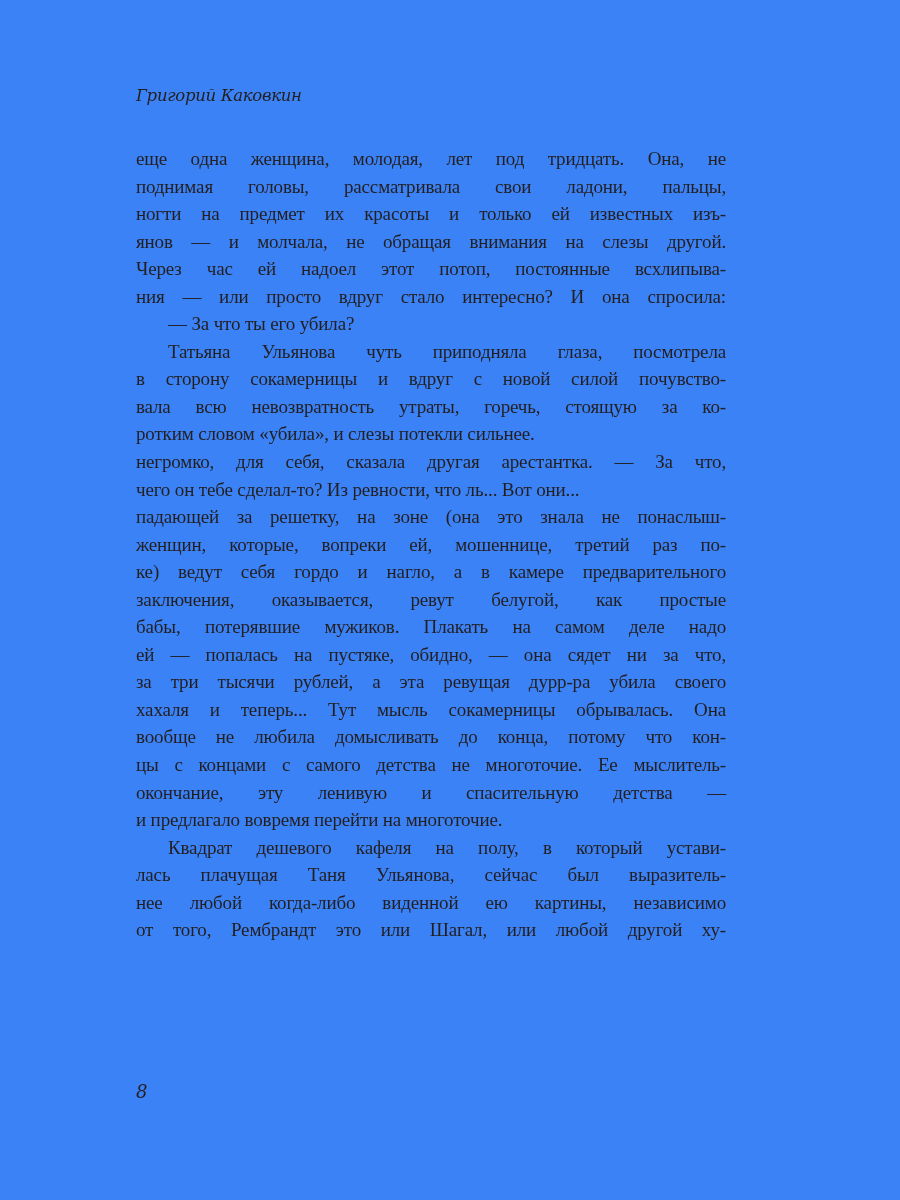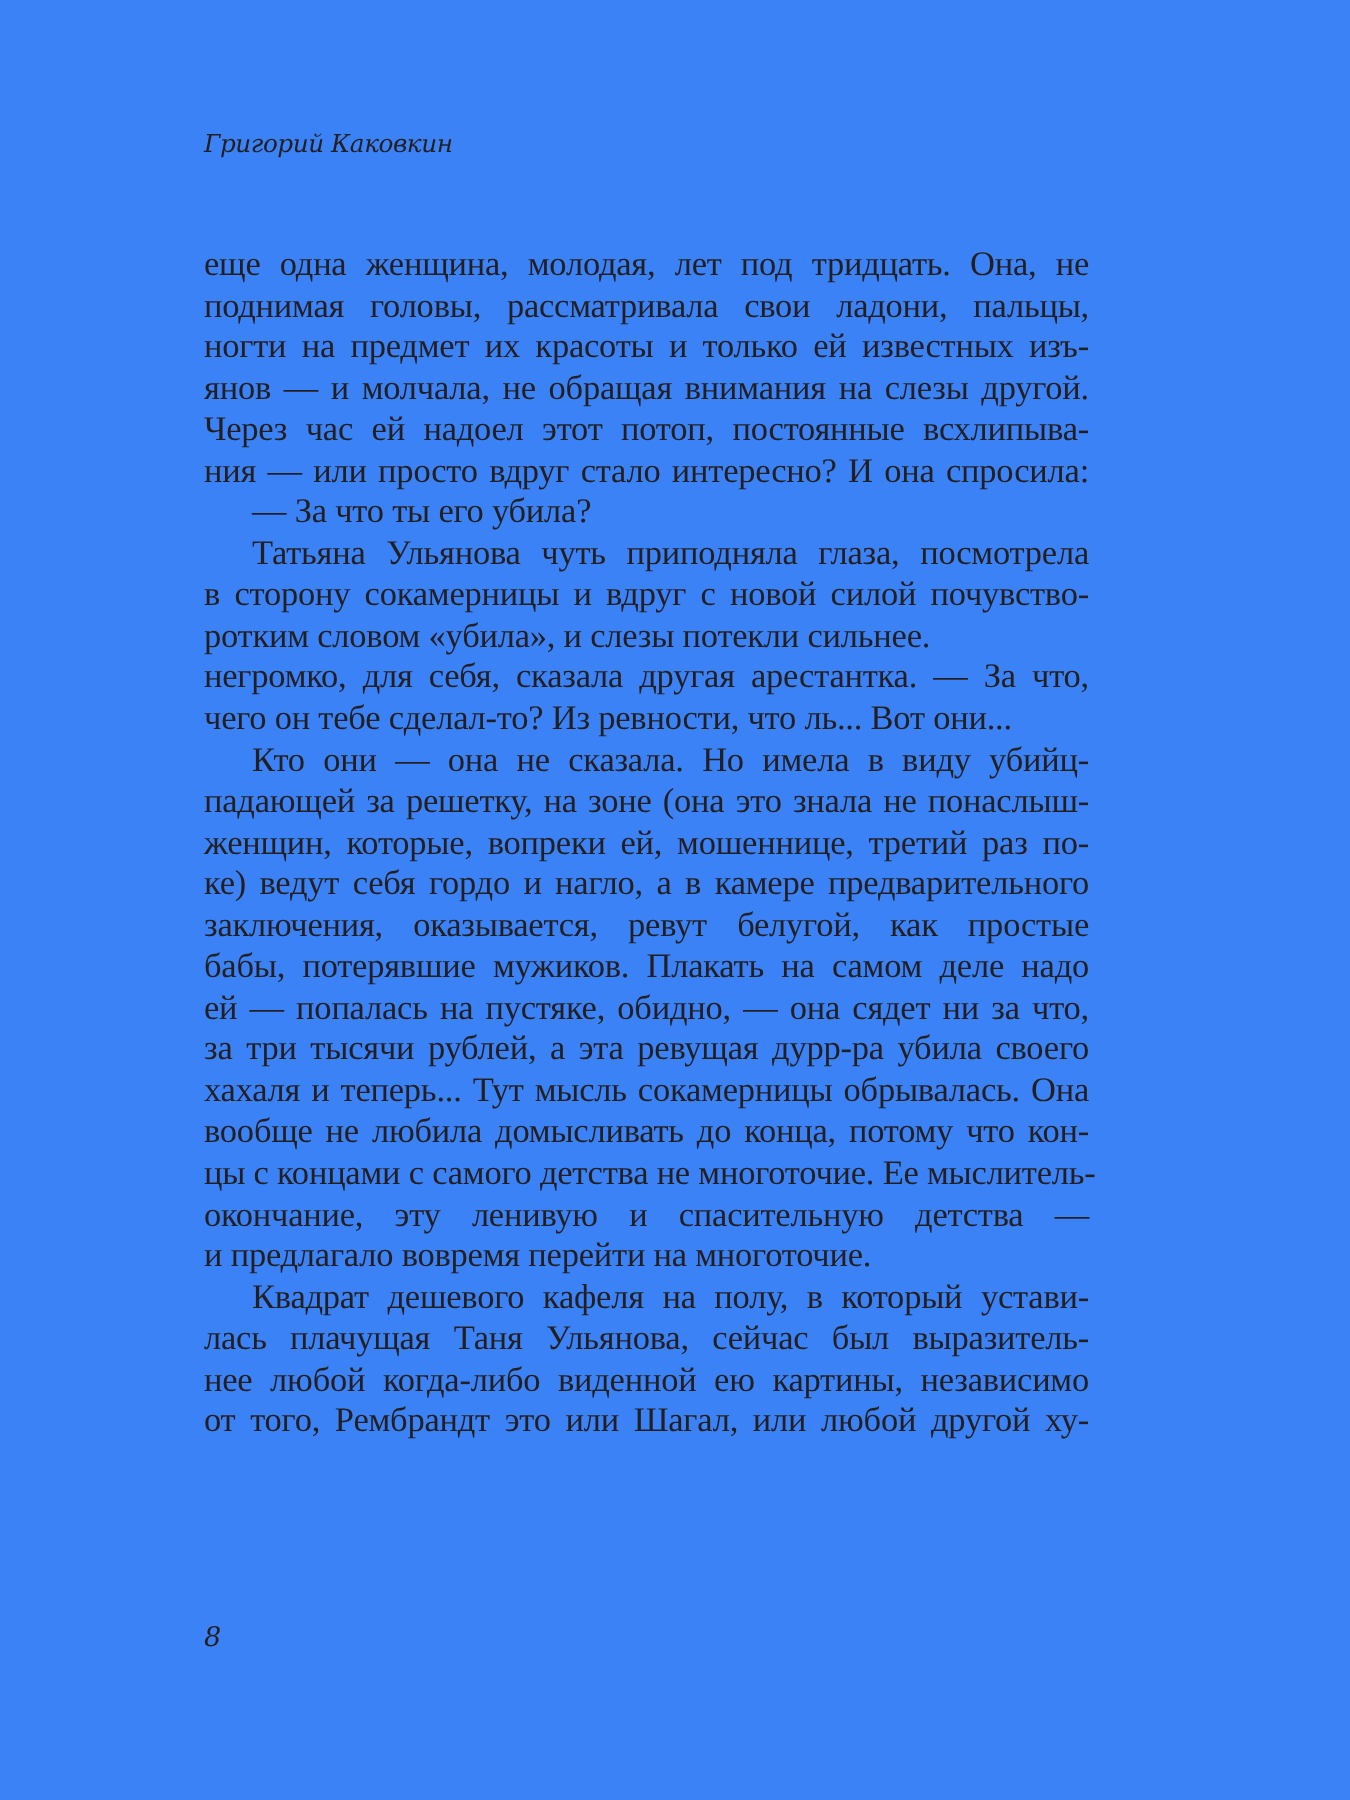--- a/index.html
+++ b/index.html
@@ -28,24 +28,24 @@
       top: 86px;
       font-family: "DejaVu Serif", serif;
       font-style: italic;
       font-size: 16.5px;
       letter-spacing: -0.3px;
       color: #231f20;
     }
     .text-block {
       position: absolute;
       left: 136px;
-      top: 162px;
+      top: 145px;
       width: 590px;
       font-family: "Liberation Serif", serif;
-      font-size: 23px;
+      font-size: 19px;
       color: #231f20;
     }
     .line {
       display: block;
       height: 27.55px;
       line-height: 27.55px;
       white-space: nowrap;
       text-align: justify;
       text-align-last: justify;
       letter-spacing: -0.15px;
@@ -75,24 +75,24 @@
   <div class="text-block" id="text-block">
       <span class="line">еще одна женщина, молодая, лет под тридцать. Она, не</span>
       <span class="line">поднимая головы, рассматривала свои ладони, пальцы,</span>
       <span class="line">ногти на предмет их красоты и только ей известных изъ-</span>
       <span class="line">янов — и молчала, не обращая внимания на слезы другой.</span>
       <span class="line">Через час ей надоел этот потоп, постоянные всхлипыва-</span>
       <span class="line">ния — или просто вдруг стало интересно? И она спросила:</span>
       <span class="line indent last">— За что ты его убила?</span>
       <span class="line indent">Татьяна Ульянова чуть приподняла глаза, посмотрела</span>
       <span class="line">в сторону сокамерницы и вдруг с новой силой почувство-</span>
+      <span class="line">вала всю невозвратность утраты, горечь, стоящую за ко-</span>
       <span class="line last">ротким словом «убила», и слезы потекли сильнее.</span>
       <span class="line">негромко, для себя, сказала другая арестантка. — За что,</span>
       <span class="line last">чего он тебе сделал-то? Из ревности, что ль... Вот они...</span>
-      <span class="line indent">Кто они — она не сказала. Но имела в виду убийц-</span>
       <span class="line">падающей за решетку, на зоне (она это знала не понаслыш-</span>
       <span class="line">женщин, которые, вопреки ей, мошеннице, третий раз по-</span>
       <span class="line">ке) ведут себя гордо и нагло, а в камере предварительного</span>
       <span class="line">заключения, оказывается, ревут белугой, как простые</span>
       <span class="line">бабы, потерявшие мужиков. Плакать на самом деле надо</span>
       <span class="line">ей — попалась на пустяке, обидно, — она сядет ни за что,</span>
       <span class="line">за три тысячи рублей, а эта ревущая дурр-ра убила своего</span>
       <span class="line">хахаля и теперь... Тут мысль сокамерницы обрывалась. Она</span>
       <span class="line">вообще не любила домысливать до конца, потому что кон-</span>
       <span class="line">цы с концами с самого детства не многоточие. Ее мыслитель-</span>

